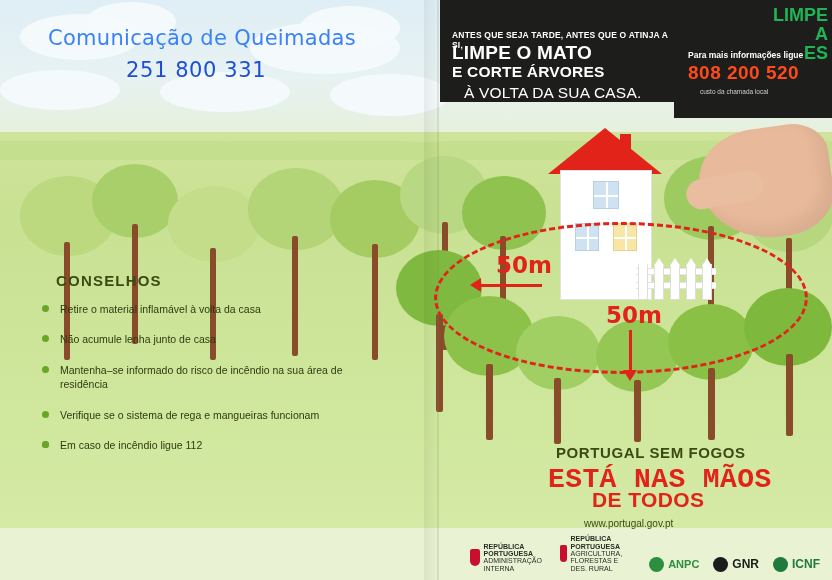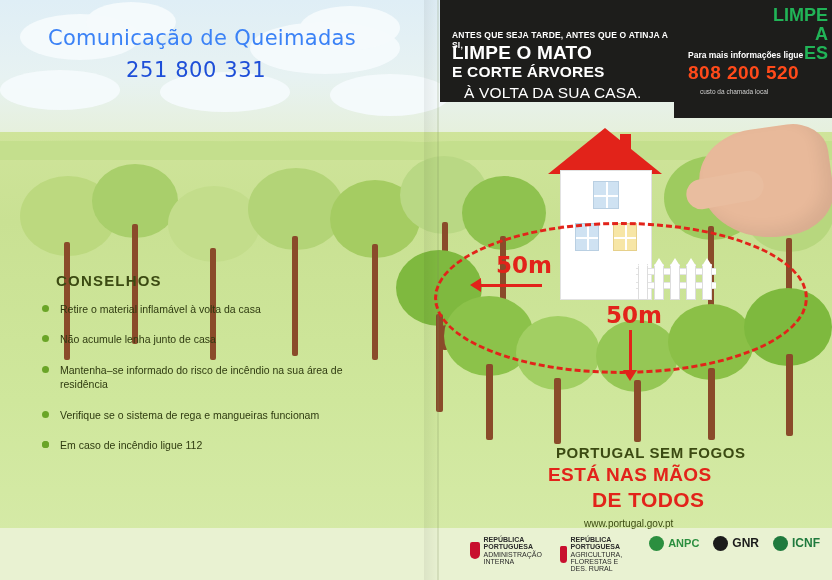--- a/index.html
+++ b/index.html
@@ -144,33 +144,33 @@
     position:absolute;left:686px;top:175px;width:78px;height:30px;
     background:#e9bd9f;border-radius:18px;transform:rotate(-10deg);
   }
   
   .slogan1{
     position:absolute;left:556px;top:444px;color:#3b4a12;font-weight:bold;
     font-size:15px;letter-spacing:.6px;
   }
   .slogan2{
     position:absolute;left:548px;top:464px;color:#e2231a;font-weight:bold;
-    font-size:19px;letter-spacing:.4px;
+    font-size:28px;letter-spacing:.4px;font-family:Liberation Mono, monospace;
   }
   .slogan3{
     position:absolute;left:592px;top:488px;color:#e2231a;font-weight:bold;
     font-size:21px;letter-spacing:.4px;
   }
   .siteurl{
     position:absolute;left:584px;top:518px;color:#3b4a12;font-size:10px;
   }
   
   .logos{
     position:absolute;left:470px;bottom:8px;width:350px;height:36px;
-    display:flex;align-items:flex-start;gap:14px;
+    display:flex;align-items:flex-end;gap:14px;
   }
   .logo{display:flex;align-items:center;gap:4px;font-size:7px;color:#2b2b2b;line-height:1.05;}
   .shield{width:14px;height:17px;background:#c8102e;border-radius:3px 3px 7px 7px;}
   .logo-mark{width:15px;height:15px;border-radius:50%;}
   .logo-text{font-weight:bold;}
   .gnr{font-weight:bold;font-size:12px;color:#1b1b1b;}
   .icnf{font-weight:bold;font-size:12px;color:#1f7a3d;}
   .inpc{font-weight:bold;font-size:11px;color:#2b8f3f;}
 </style>
 </head>

